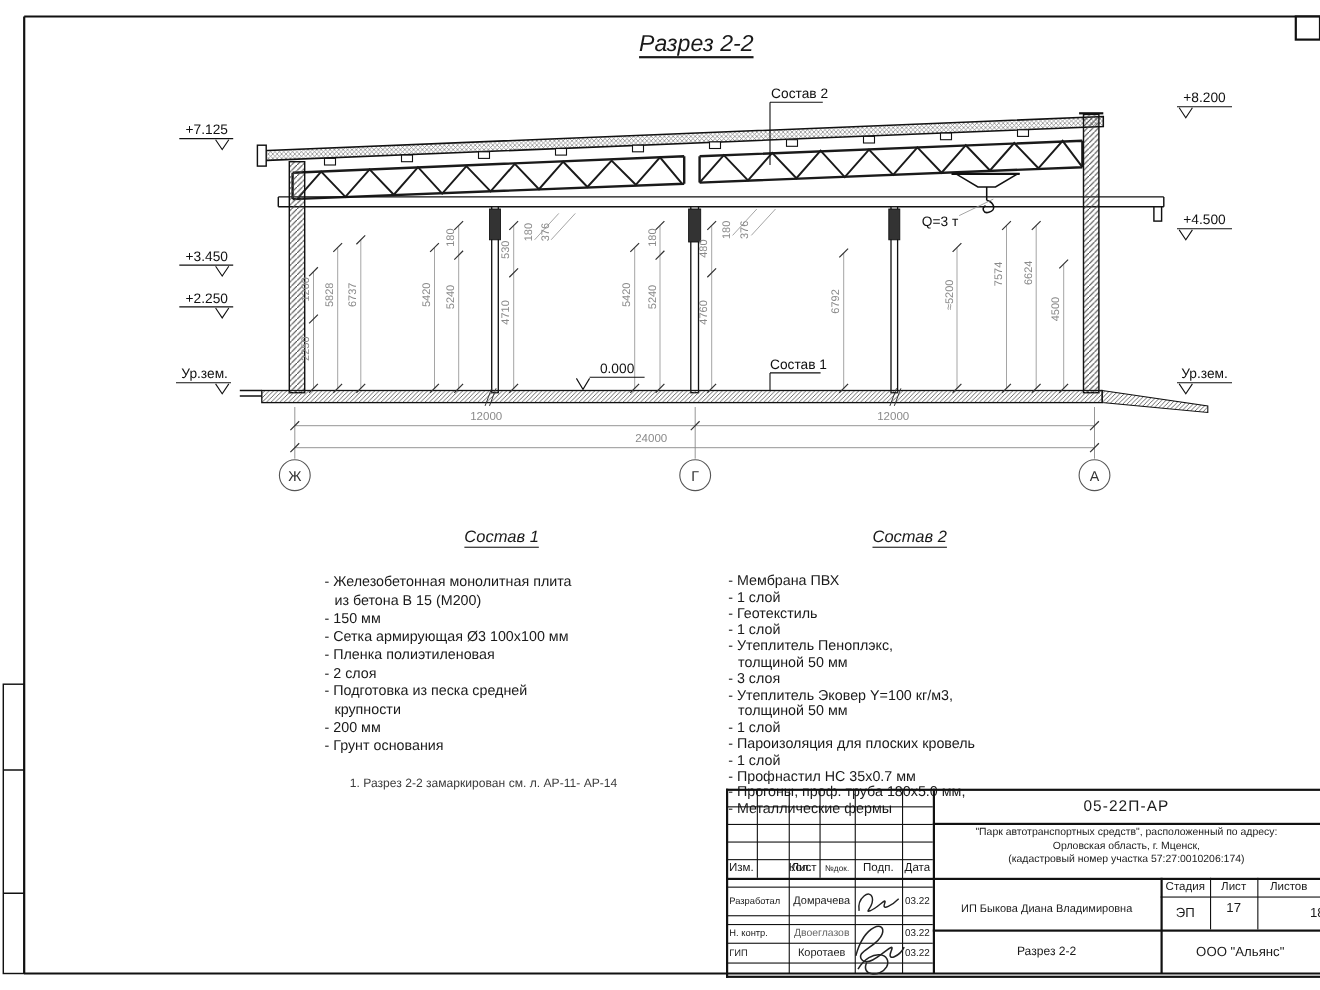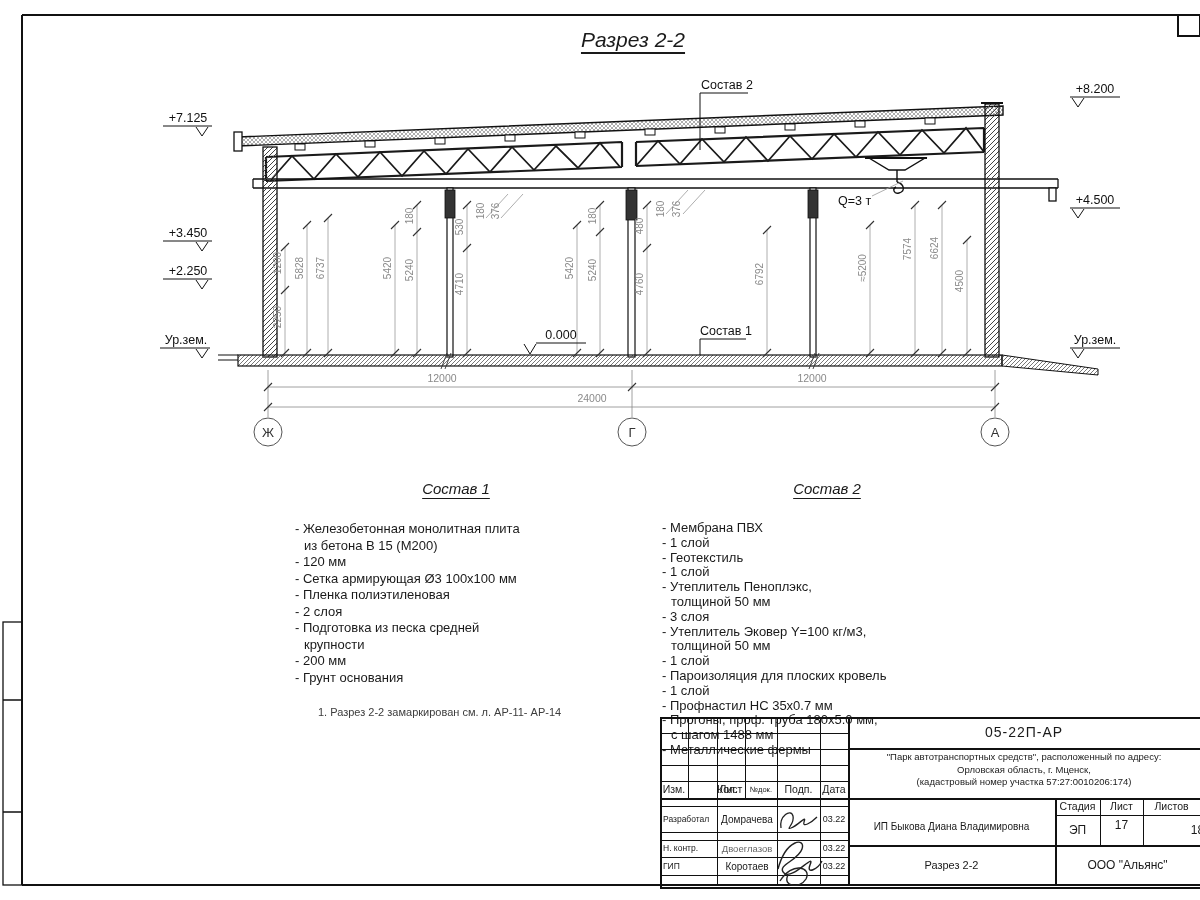--- a/index.html
+++ b/index.html
@@ -212,21 +212,21 @@
 
   <div class="abs comp comp1" style="left:295px;top:480px;width:322px;">
     <div class="comp-title">Состав 1</div>
     <div>
         <div class="comp-row">
           <span class="comp-name">- Железобетонная  монолитная плита</span>
           <span class="comp-val"></span>
         </div>
         <div class="comp-row">
           <span class="comp-name indent">из бетона В 15 (М200)</span>
-          <span class="comp-val">- 120 мм</span>
+          <span class="comp-val">- 150 мм</span>
         </div>
         <div class="comp-row">
           <span class="comp-name">- Сетка армирующая Ø3 100х100 мм</span>
           <span class="comp-val"></span>
         </div>
         <div class="comp-row">
           <span class="comp-name">- Пленка полиэтиленовая</span>
           <span class="comp-val">-  2 слоя</span>
         </div>
         <div class="comp-row">
@@ -274,24 +274,20 @@
         <div class="comp-row">
           <span class="comp-name">- Пароизоляция для плоских кровель</span>
           <span class="comp-val">- 1 слой</span>
         </div>
         <div class="comp-row">
           <span class="comp-name">- Профнастил НС 35х0.7 мм</span>
           <span class="comp-val"></span>
         </div>
         <div class="comp-row">
           <span class="comp-name">- Прогоны, проф. труба 180х5.0 мм,</span>
-          <span class="comp-val"></span>
-        </div>
-        <div class="comp-row">
-          <span class="comp-name indent">с шагом 1488 мм</span>
           <span class="comp-val"></span>
         </div>
         <div class="comp-row">
           <span class="comp-name">- Металлические фермы</span>
           <span class="comp-val"></span>
         </div>
       </div>
   </div>
 
   <div class="abs note" style="left:318px;top:706px;">1. Разрез 2-2 замаркирован см. л. АР-11- АР-14</div>

